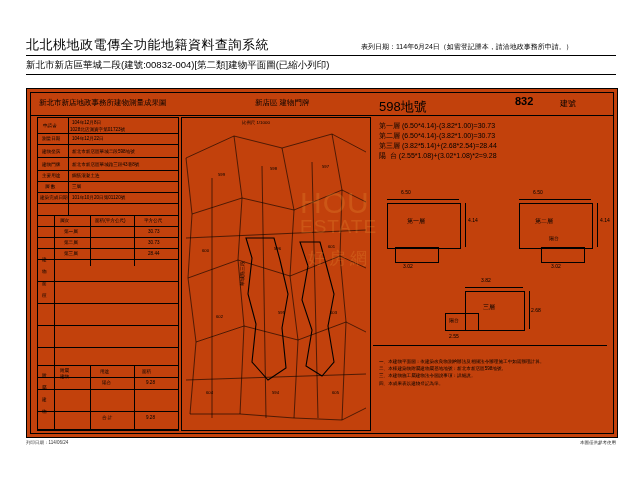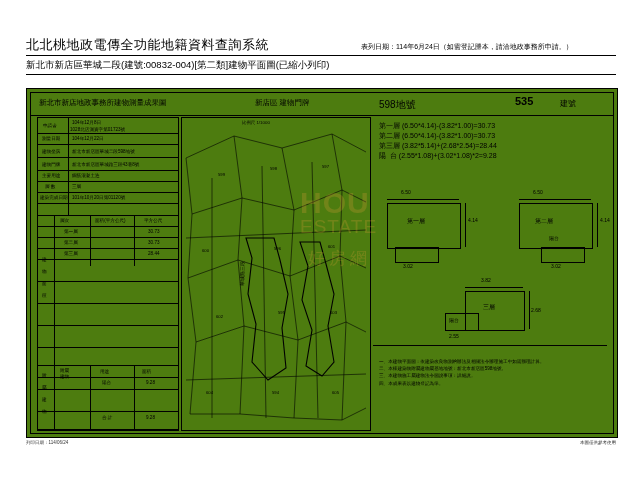--- a/index.html
+++ b/index.html
@@ -13,28 +13,28 @@
   
   .hdr{position:absolute;left:26px;top:36px;width:590px;}
   .hdr-line1{display:flex;align-items:flex-end;text-align:right;}
   .hdr-title{font-size:13px;letter-spacing:.5px;white-space:nowrap;}
   .hdr-date{font-size:7px;margin-left:92px;white-space:nowrap;padding-bottom:2px;}
   .hdr-rule{border-bottom:1px solid #000;width:590px;margin-top:1px;}
   .hdr-sub{font-size:9.5px;margin-top:3px;white-space:nowrap;}
   .hdr-rule2{border-bottom:1px solid #000;width:590px;margin-top:2px;}
 
   
-  .sheet{position:absolute;left:26px;top:88px;width:590px;height:348px;border:1px solid #000;background:#4d7c0f;}
+  .sheet{position:absolute;left:26px;top:88px;width:590px;height:348px;border:1px solid #000;background:#c2410c;}
   .sheet-inner{position:absolute;left:3px;top:3px;right:3px;bottom:3px;border:1px solid #000;}
 
   
   .s-title{position:absolute;left:0;top:0;width:100%;height:22px;}
   .s-title .t1{position:absolute;left:8px;top:5px;font-size:7.5px;}
   .s-title .t2{position:absolute;left:224px;top:5px;font-size:7.5px;}
-  .s-title .t3{position:absolute;left:348px;top:5px;font-size:10px;}
+  .s-title .t3{position:absolute;left:348px;top:5px;font-size:13px;}
   .s-title .t4{position:absolute;left:484px;top:2px;font-size:11px;font-weight:bold;}
   .s-title .t5{position:absolute;left:529px;top:5px;font-size:8px;}
   .hrule{position:absolute;left:0;width:100%;border-top:1px solid #000;}
 
   
   .ltab{position:absolute;left:6px;top:24px;width:140px;height:312px;border:1px solid #000;font-size:4.6px;}
   .ltab .row{position:absolute;left:0;width:100%;border-bottom:.6px solid #000;box-sizing:border-box;}
   .ltab .vline{position:absolute;top:0;bottom:0;border-left:.6px solid #000;}
   .lbl{position:absolute;font-size:4.6px;line-height:1;}
   .ctr{position:absolute;font-size:4.6px;line-height:1;}
@@ -52,21 +52,21 @@
 
   
   .fp{position:absolute;border:1px solid #000;}
   .fp-lbl{position:absolute;font-size:6px;}
   .dim{position:absolute;font-size:5px;}
   .arrowline{position:absolute;border-top:.6px solid #000;}
   .vdim{position:absolute;border-left:.6px solid #000;}
 
   
   .wm{position:absolute;left:300px;top:186px;width:120px;height:86px;opacity:.22;pointer-events:none;}
-  .wm .w1{position:absolute;left:0;top:0;font-size:30px;font-weight:bold;color:#f0a33c;letter-spacing:1px;}
+  .wm .w1{position:absolute;left:0;top:0;font-size:30px;font-weight:normal;color:#f0a33c;letter-spacing:1px;}
   .wm .w2{position:absolute;left:0;top:30px;font-size:19px;font-weight:normal;color:#f0a33c;letter-spacing:1px;}
   .wm .w3{position:absolute;left:8px;top:61px;font-size:17px;font-weight:normal;color:#f0a33c;letter-spacing:4px;}
 
   .footer{position:absolute;left:26px;top:440px;width:590px;font-size:4.5px;display:flex;justify-content:space-between;color:#333;}
 </style>
 </head>
 <body>
 
 <div class="page">
 
@@ -80,21 +80,21 @@
     <div class="hdr-rule2"></div>
   </div>
 
   <div class="sheet">
     <div class="sheet-inner">
 
       <div class="s-title">
         <div class="t1">新北市新店地政事務所建物測量成果圖</div>
         <div class="t2">新店區  建物門牌</div>
         <div class="t3">598地號</div>
-        <div class="t4">535</div>
+        <div class="t4">832</div>
         <div class="t5">建號</div>
       </div>
       <div class="hrule" style="top:22px;"></div>
 
       <div class="ltab">
 
         <div class="row" style="top:0;height:16px;"></div>
         <div class="row" style="top:16px;height:11px;"></div>
         <div class="row" style="top:27px;height:13px;"></div>
         <div class="row" style="top:40px;height:13px;"></div>

